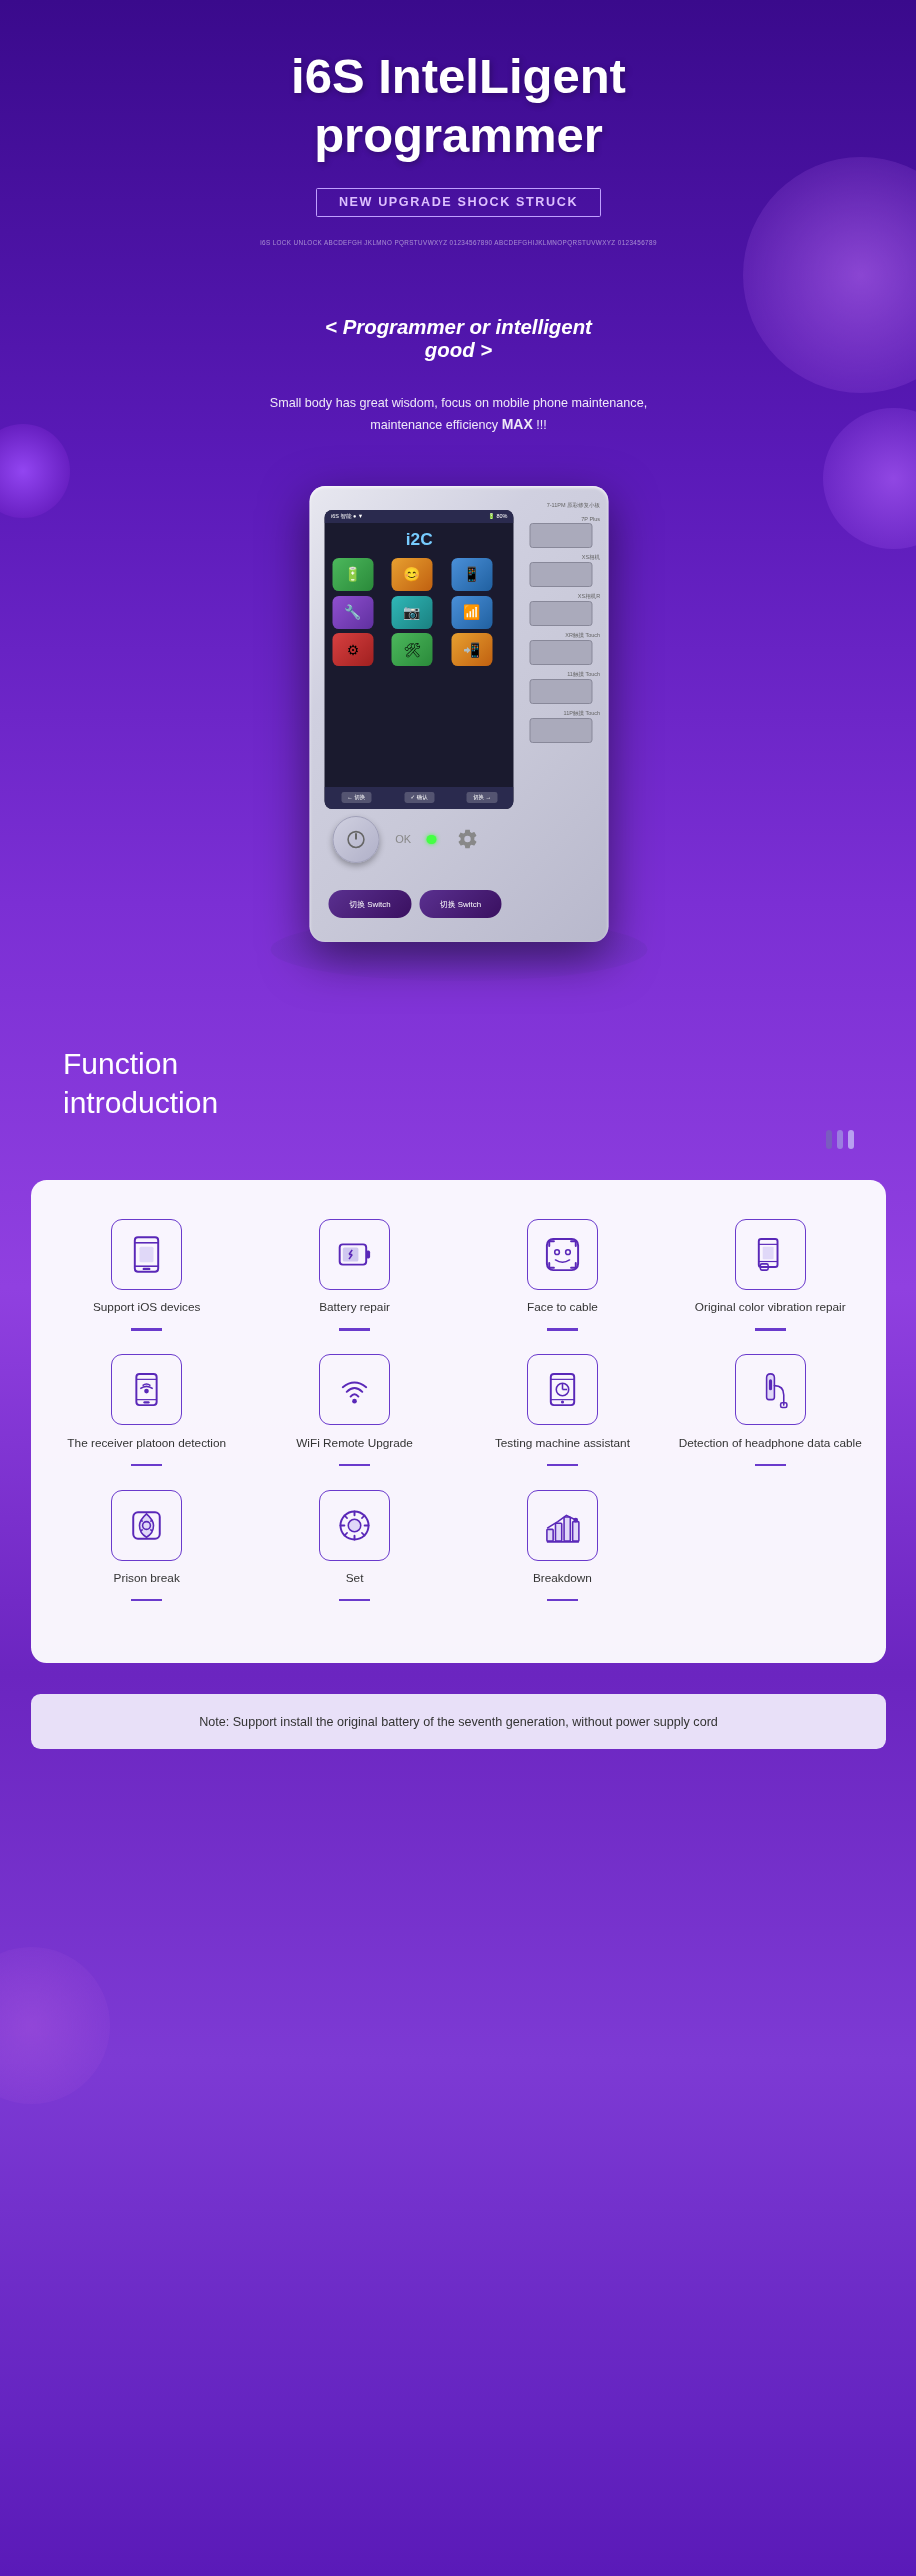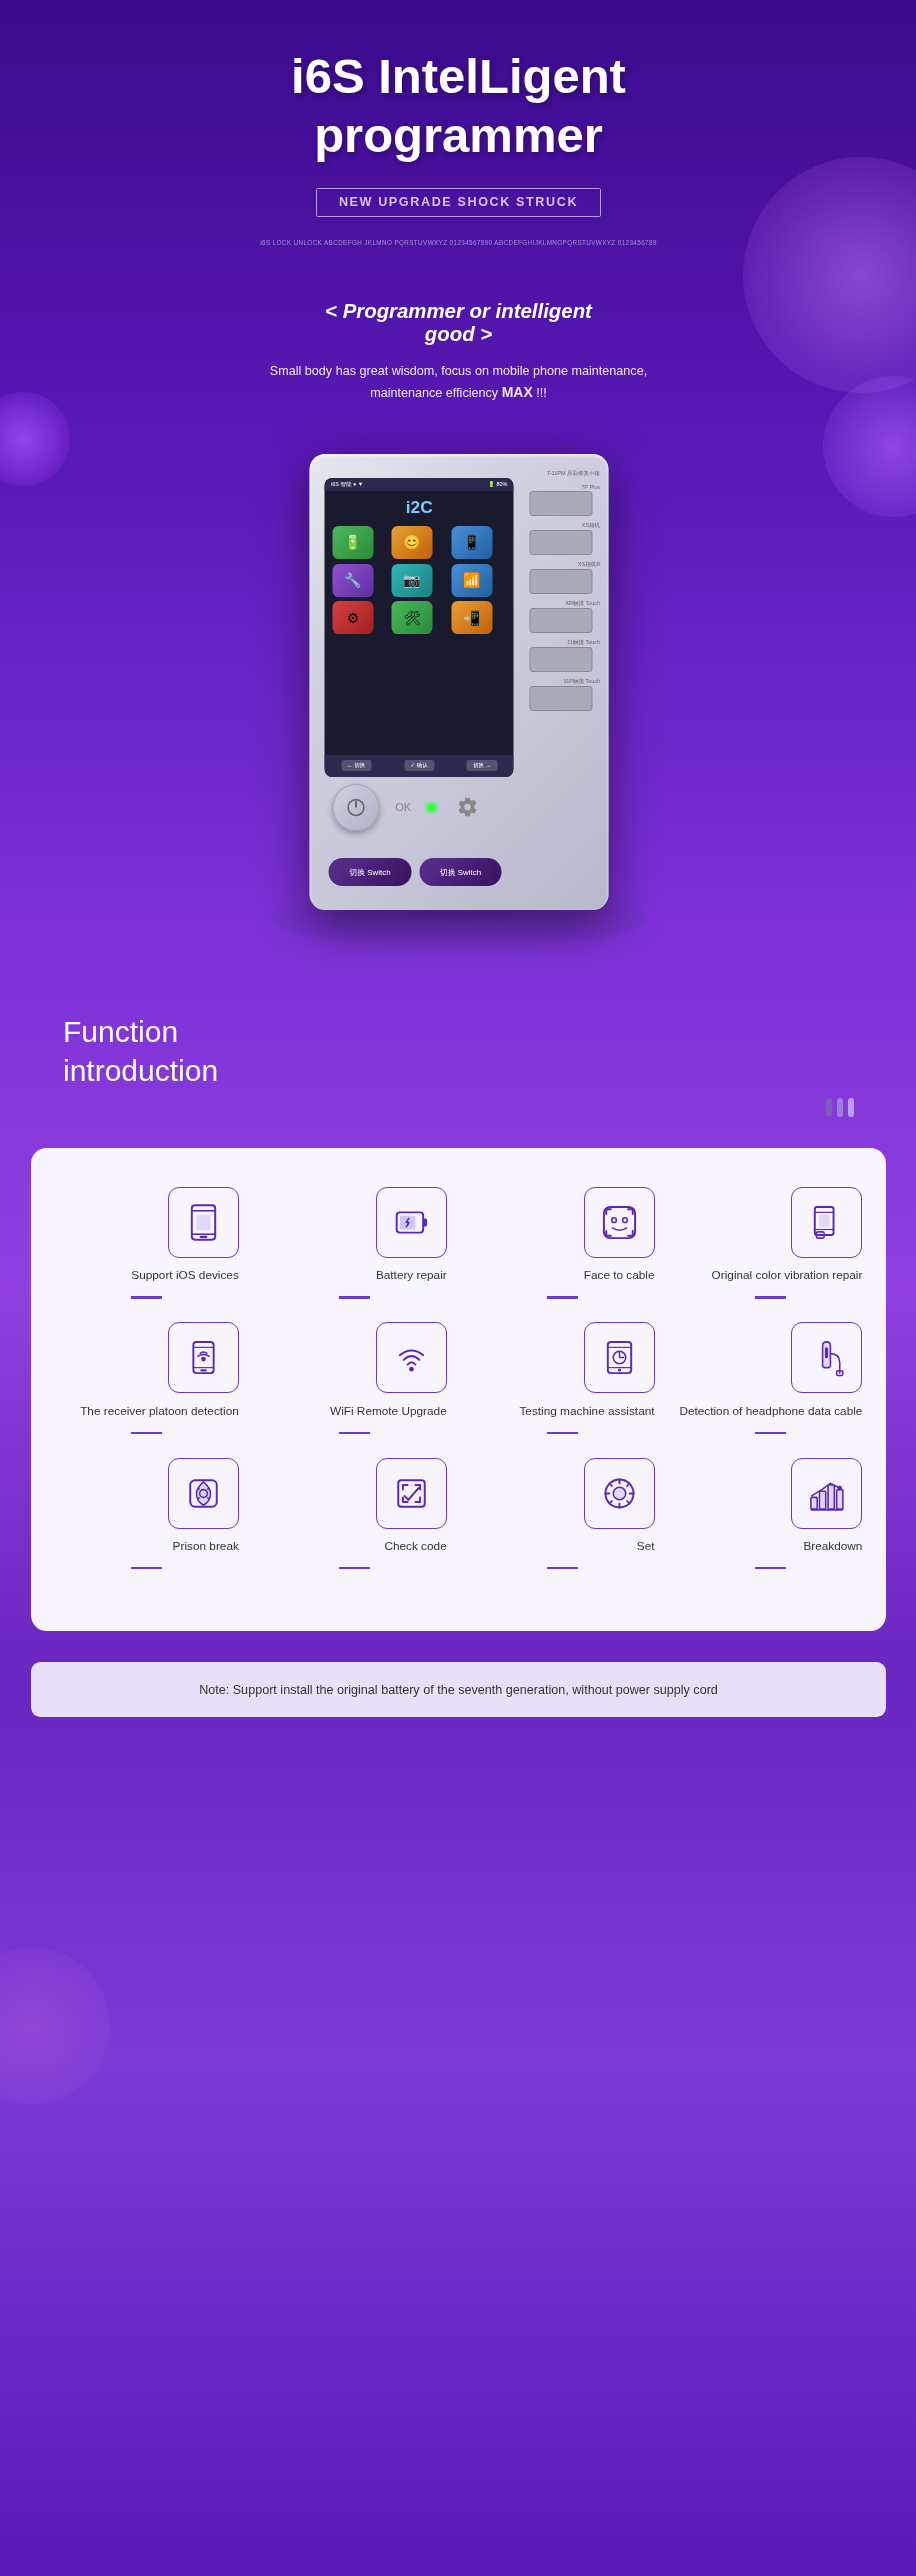--- a/index.html
+++ b/index.html
@@ -71,21 +71,21 @@
       font-weight: 900;
       font-size: 14px;
     }
 
     
     .divider-line {
       display: flex;
       align-items: center;
       justify-content: center;
       gap: 9.4px;
-      margin: 7px auto;
+      margin: 23px auto;
       width: 314px;
     }
     .divider-line::before,
     .divider-line::after {
       content: '';
       flex: 1;
       height: 1.6px;
       background: rgba(255,255,255,0.5);
     }
 
@@ -331,21 +331,21 @@
     }
     .feature-grid {
       display: grid;
       grid-template-columns: repeat(4, 1fr);
       gap: 23.6px;
       margin-bottom: 31px;
     }
     .feature-item {
       display: flex;
       flex-direction: column;
-      align-items: flex-end;
+      align-items: center;
       text-align: center;
       gap: 9.4px;
     }
     .feature-icon-box {
       width: 71px;
       height: 71px;
       border: 1.6px solid #6a3acc;
       border-radius: 11px;
       display: flex;
       align-items: center;
@@ -666,34 +666,20 @@
           <path d="M14 14 L36 36 M36 14 L14 36" stroke="#5a28b8" stroke-width="0"></path>
           <path d="M25 10 Q34 18 34 25 Q34 35 25 40 Q16 35 16 25 Q16 18 25 10Z" stroke="#5a28b8" stroke-width="2" fill="#e0d8f8"></path>
           <circle cx="25" cy="25" r="5" stroke="#5a28b8" stroke-width="2" fill="none"></circle>
           <path d="M20 20 L18 18 M30 20 L32 18 M20 30 L18 32 M30 30 L32 32" stroke="#5a28b8" stroke-width="2"></path>
         </svg>
       </div>
       <span class="feature-label">Prison break</span>
       <div class="feature-divider"></div>
     </div>
 
-    <div class="feature-item">
-      <div class="feature-icon-box">
-        <svg width="39" height="39" viewBox="0 0 50 50" fill="none">
-          <rect x="8" y="8" width="34" height="34" rx="4" stroke="#5a28b8" stroke-width="2.5" fill="none"></rect>
-          <path d="M14 14 L14 20 M14 14 L20 14" stroke="#5a28b8" stroke-width="2.5" stroke-linecap="round"></path>
-          <path d="M36 14 L36 20 M36 14 L30 14" stroke="#5a28b8" stroke-width="2.5" stroke-linecap="round"></path>
-          <path d="M14 36 L14 30 M14 36 L20 36" stroke="#5a28b8" stroke-width="2.5" stroke-linecap="round"></path>
-          <path d="M36 36 L36 30 M36 36 L30 36" stroke="#5a28b8" stroke-width="2.5" stroke-linecap="round"></path>
-          <path d="M16 28 L21 33 L34 18" stroke="#5a28b8" stroke-width="2.5" stroke-linecap="round" fill="none"></path>
-        </svg>
-      </div>
-      <span class="feature-label">Check code</span>
-      <div class="feature-divider"></div>
-    </div>
 
     <div class="feature-item">
       <div class="feature-icon-box">
         <svg width="39" height="39" viewBox="0 0 50 50" fill="none">
           <circle cx="25" cy="25" r="18" stroke="#5a28b8" stroke-width="2.5" fill="none"></circle>
           <circle cx="25" cy="25" r="8" stroke="#5a28b8" stroke-width="2" fill="#e0d8f8"></circle>
           <path d="M25 7 L25 12 M25 38 L25 43 M7 25 L12 25 M38 25 L43 25" stroke="#5a28b8" stroke-width="2.5" stroke-linecap="round"></path>
           <path d="M12 12 L15.5 15.5 M34.5 34.5 L38 38 M38 12 L34.5 15.5 M15.5 34.5 L12 38" stroke="#5a28b8" stroke-width="2" stroke-linecap="round"></path>
         </svg>
       </div>

